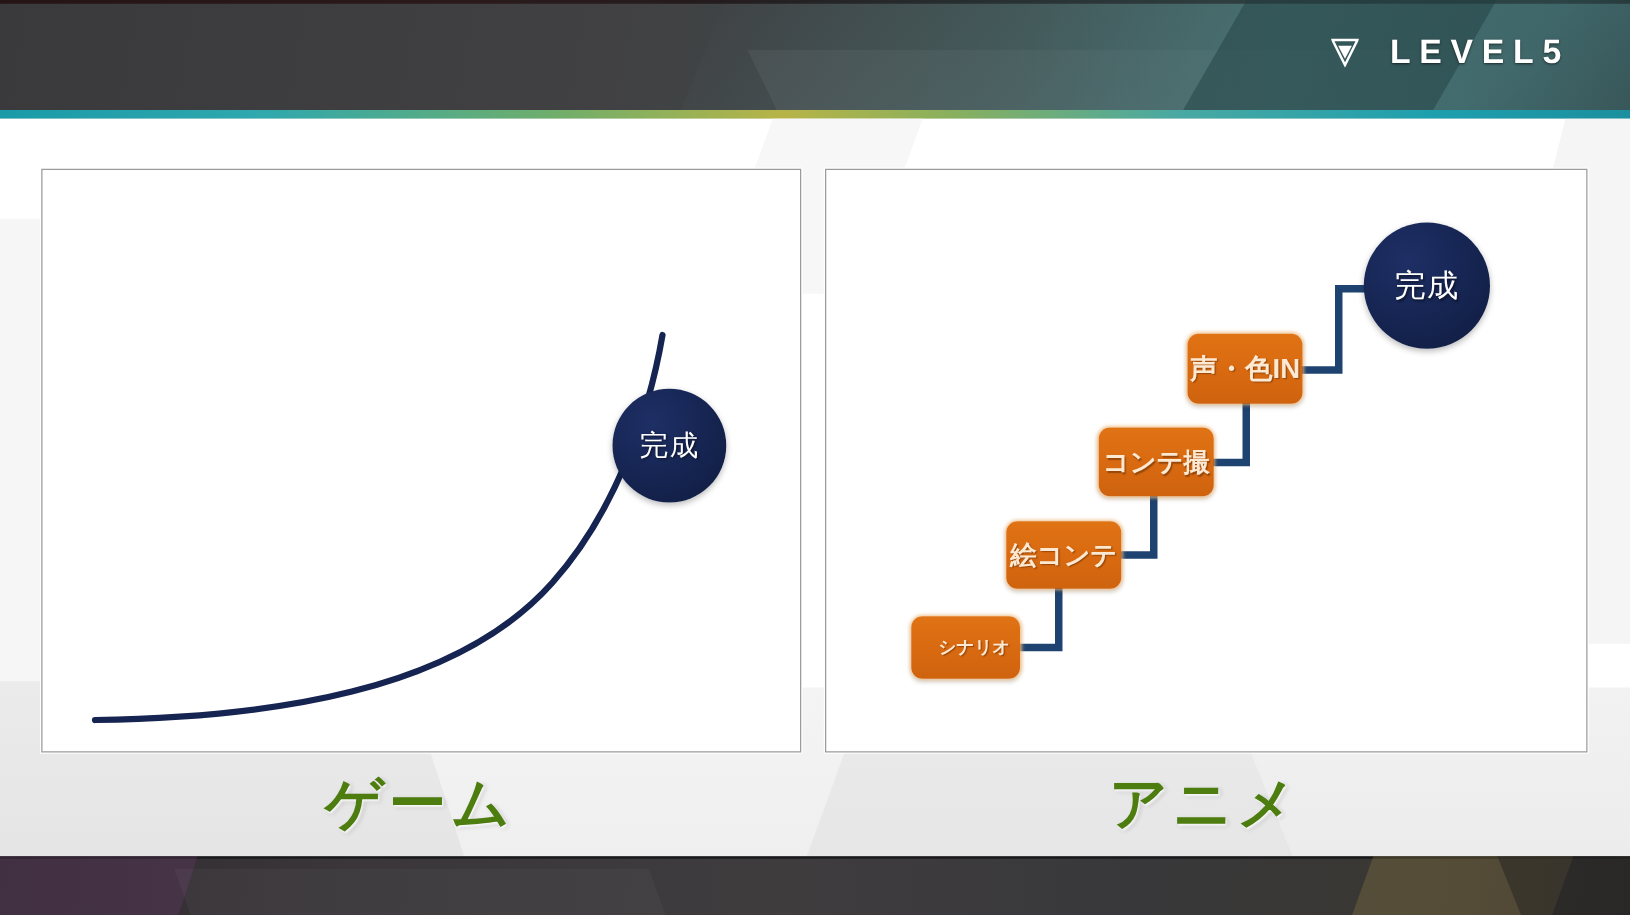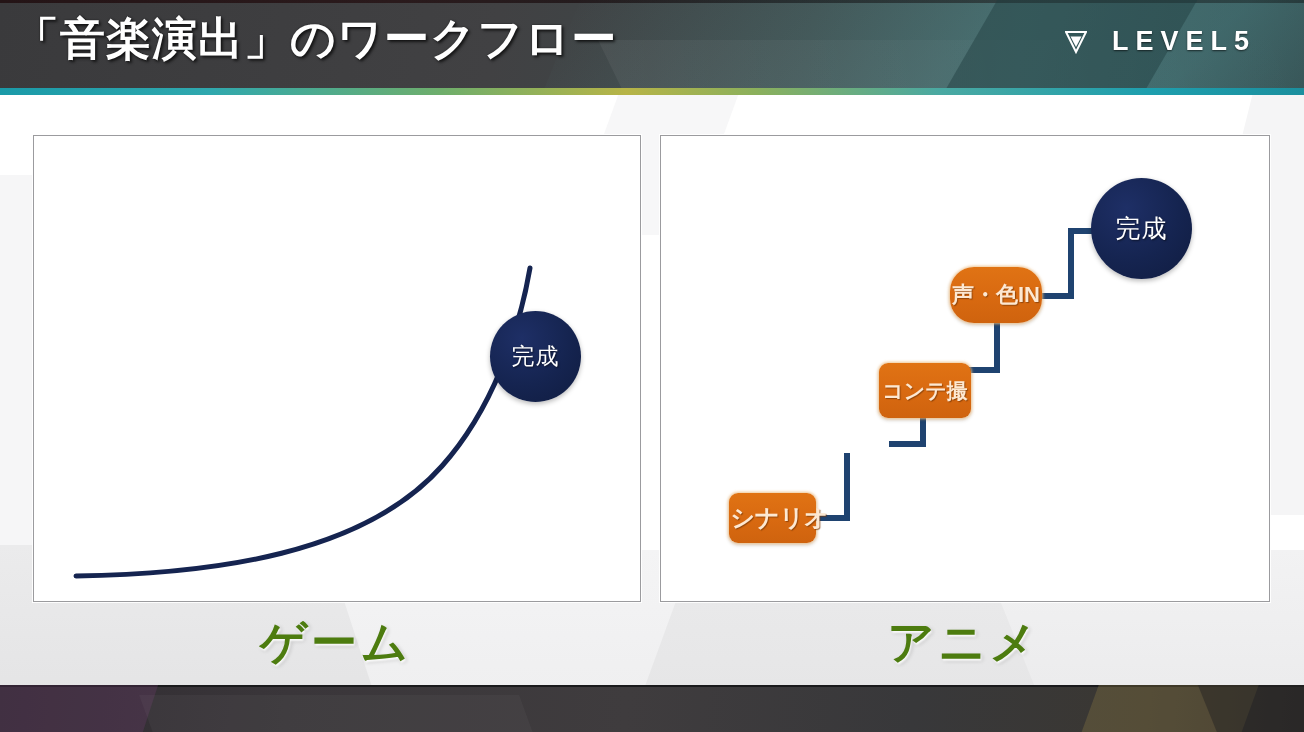--- a/index.html
+++ b/index.html
@@ -159,21 +159,20 @@
 <body>
 
 <div class="slide">
 
   <div class="header">
     <div class="topline"></div>
     <div class="facet-a"></div>
     <div class="facet-b"></div>
     <div class="facet-c"></div>
 
-    <div class="page-title">「音楽演出」のワークフロー</div>
 
     <div class="logo">
       <div class="logo-mark">
         <svg width="22" height="24" viewBox="0 0 22 24">
           <path d="M1 2 L21 2 L11 22 Z" fill="none" stroke="#ffffff" stroke-width="2"></path>
           <path d="M5.5 6.5 L16.5 6.5 L11 17 Z" fill="#ffffff"></path>
         </svg>
       </div>
       <div class="logo-text">LEVEL5</div>
     </div>
@@ -208,29 +207,32 @@
       <polyline points="152,382 186,382 186,317" fill="none" stroke="#1f4370" stroke-width="6"></polyline>
 
       <polyline points="228,308 262,308 262,243" fill="none" stroke="#1f4370" stroke-width="6"></polyline>
 
       <polyline points="302,234 336,234 336,168" fill="none" stroke="#1f4370" stroke-width="6"></polyline>
 
       <polyline points="377,160 410,160 410,95 448,95" fill="none" stroke="#1f4370" stroke-width="6"></polyline>
     </svg>
 
     <div class="step-box" style="left:68px; top:357px; width:87px; height:50px;">
-      <span style="font-size:24px;margin-left:14px;">シナリオ</span>
-    </div>
-
-
-    <div class="step-box" style="left:218px; top:206px; width:92px; height:55px;margin-top:21px;">
+      <span style="font-size:14px;margin-left:14px;">シナリオ</span>
+    </div>
+
+    <div class="step-box" style="left:144px; top:281px; width:92px; height:54px;">
+      <span style="font-size:21px;">絵コンテ</span>
+    </div>
+
+    <div class="step-box" style="left:218px; top:206px; width:92px; height:55px;">
       <span style="font-size:21px;">コンテ撮</span>
     </div>
 
-    <div class="step-box" style="left:289px; top:131px; width:92px; height:56px;border-radius:24px;">
+    <div class="step-box" style="left:289px; top:131px; width:92px; height:56px;">
       <span style="font-size:22px;">声・色IN</span>
     </div>
   </div>
 
   <div class="node-circle" id="anime-goal">
     <span style="font-size:25px;">完成</span>
   </div>
 
   <div class="panel-caption" id="caption-anime">アニメ</div>
 

